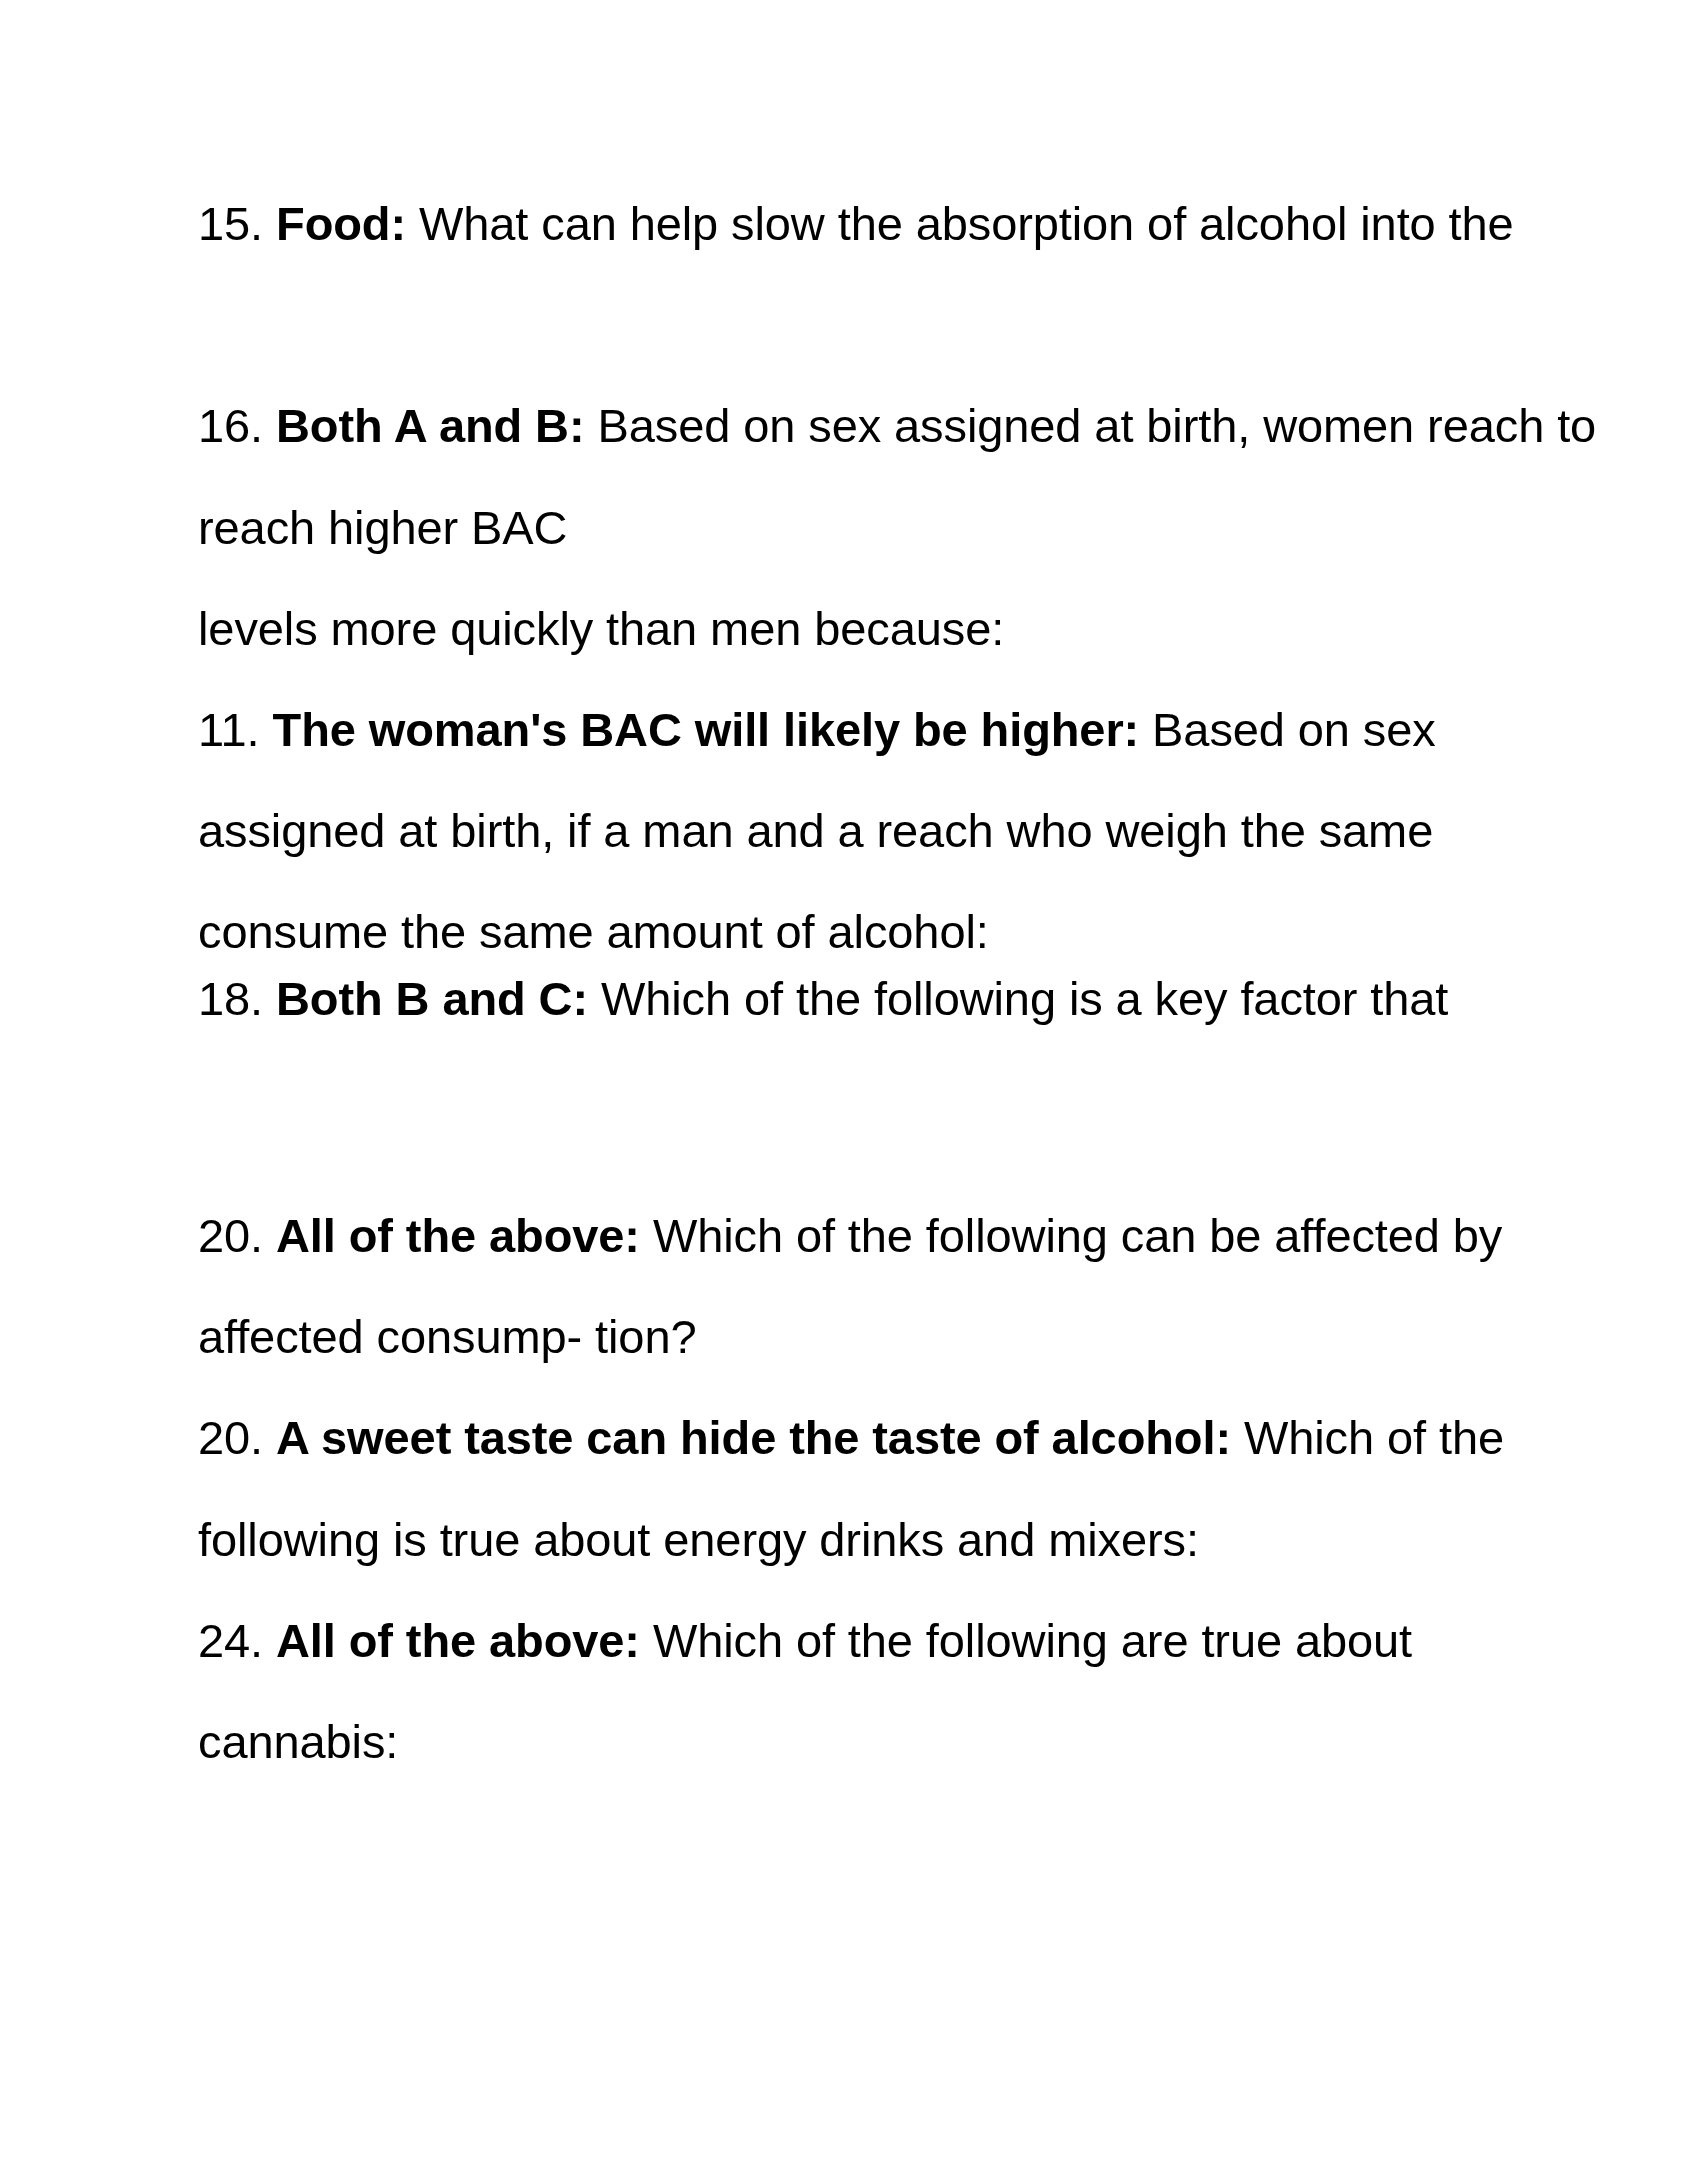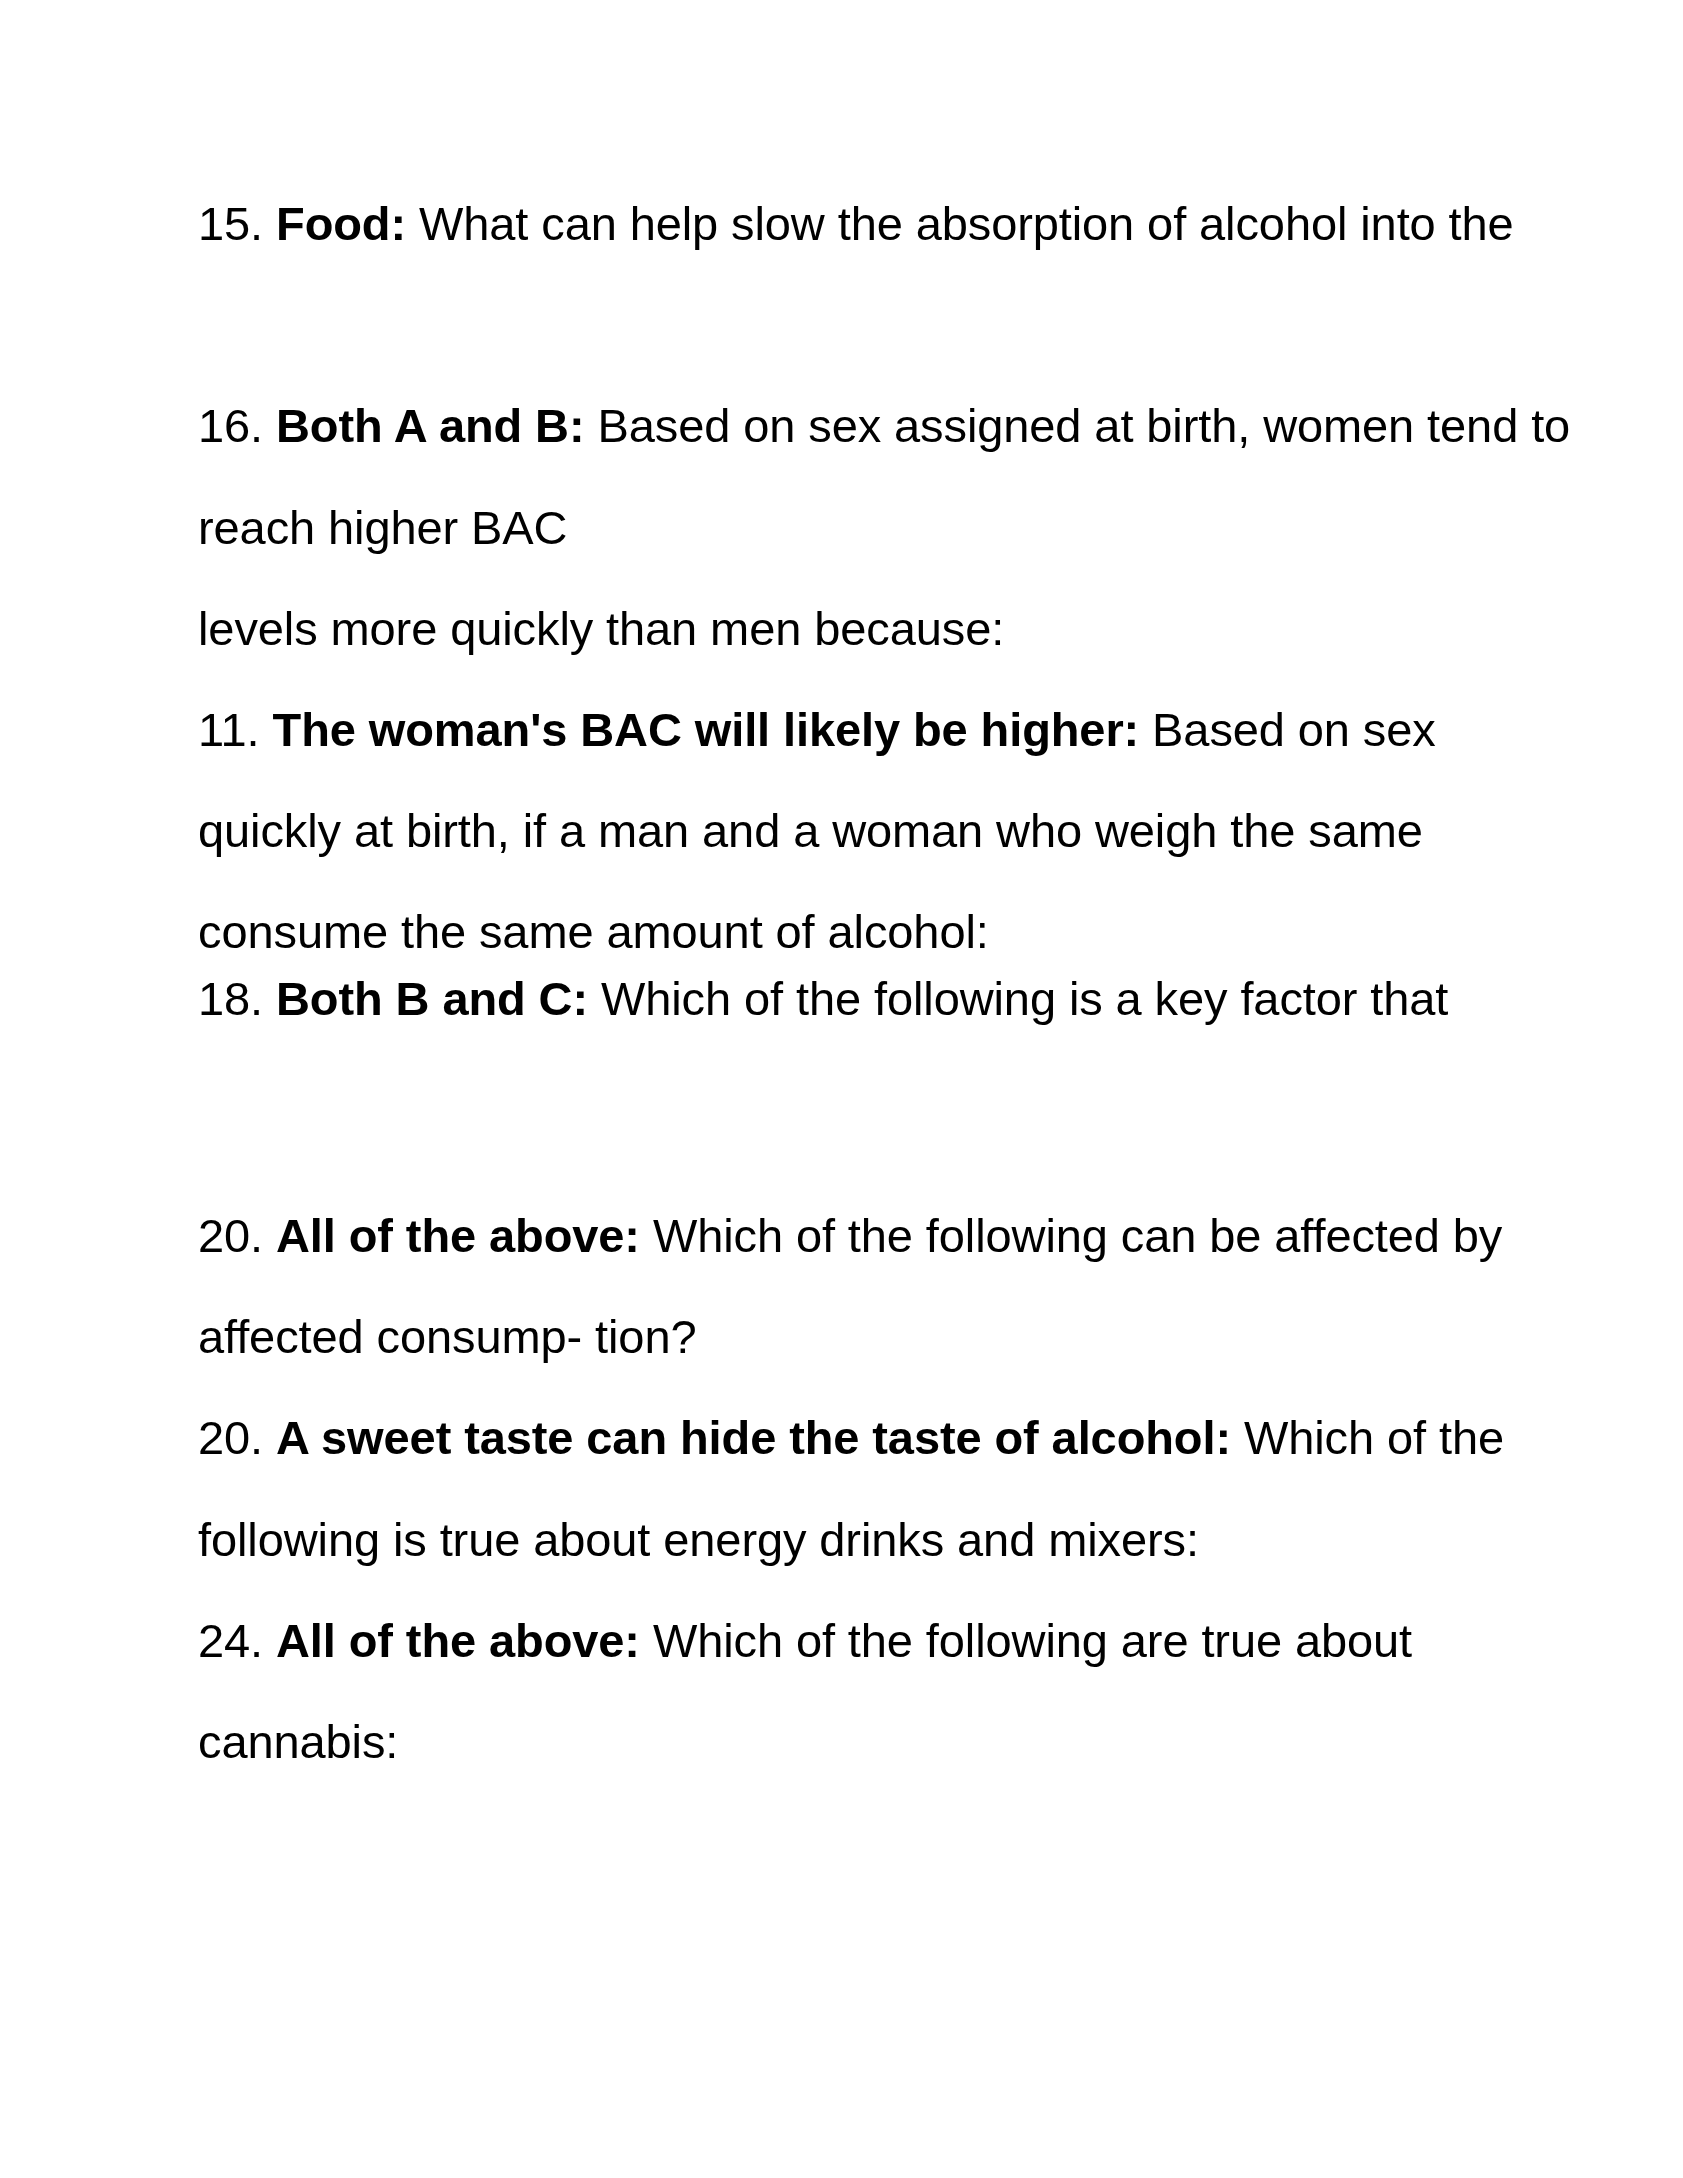--- a/index.html
+++ b/index.html
@@ -41,36 +41,36 @@
 
   <div class="line" style="top:194px">
     <span class="num">15.</span>
     <span class="ans">Food:</span>
     <span class="q">What can help slow the absorption of alcohol into the</span>
   </div>
 
   <div class="line" style="top:396px">
     <span class="num">16.</span>
     <span class="ans">Both A and B:</span>
-    <span class="q">Based on sex assigned at birth, women tend to</span>
+    <span class="q">Based on sex assigned at birth, women reach to</span>
   </div>
   <div class="line" style="top:498px">
     <span class="q">reach higher BAC</span>
   </div>
   <div class="line" style="top:599px">
     <span class="q">levels more quickly than men because:</span>
   </div>
 
   <div class="line" style="top:700px">
     <span class="num">11.</span>
     <span class="ans">The woman's BAC will likely be higher:</span>
     <span class="q">Based on sex</span>
   </div>
   <div class="line" style="top:801px">
-    <span class="q">quickly at birth, if a man and a woman who weigh the same</span>
+    <span class="q">assigned at birth, if a man and a reach who weigh the same</span>
   </div>
   <div class="line" style="top:902px">
     <span class="q">consume the same amount of alcohol:</span>
   </div>
 
   <div class="line" style="top:969px">
     <span class="num">18.</span>
     <span class="ans">Both B and C:</span>
     <span class="q">Which of the following is a key factor that</span>
   </div>

